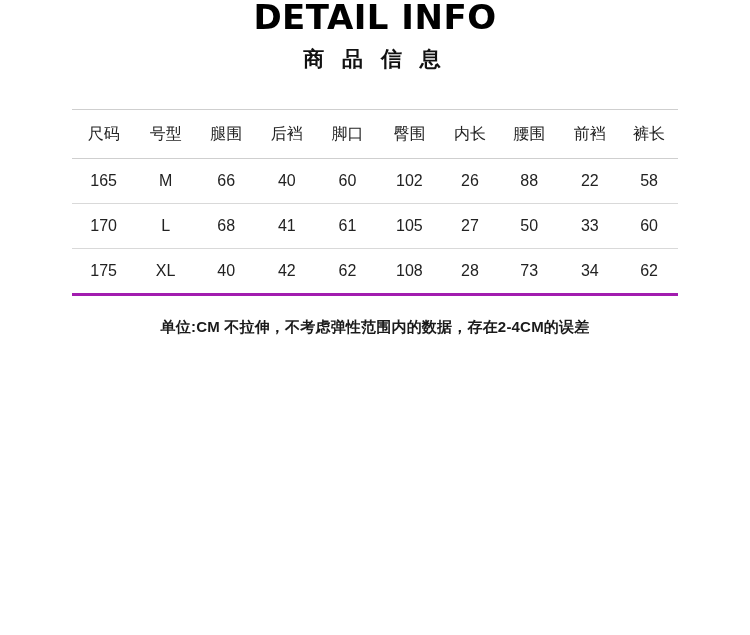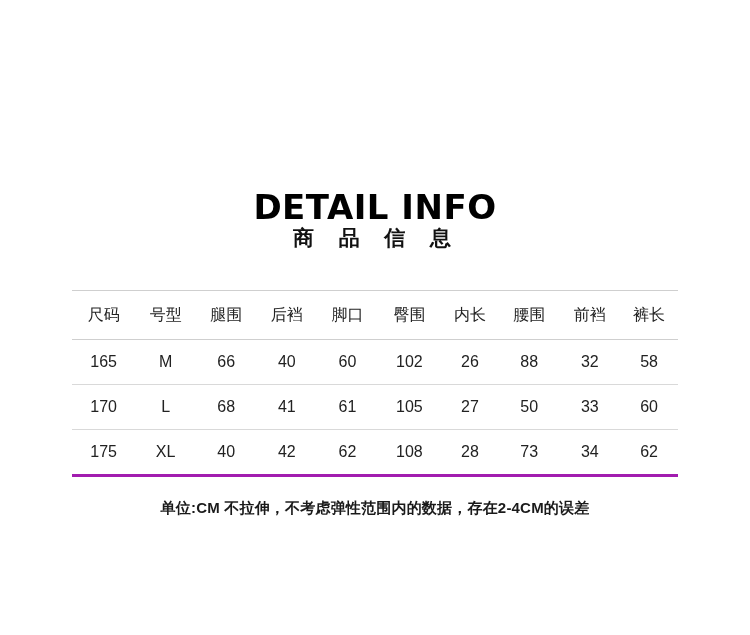--- a/index.html
+++ b/index.html
@@ -15,38 +15,36 @@
     overflow: hidden;
   }
   .page {
     position: relative;
     width: 750px;
     height: 635px;
     box-sizing: border-box;
   }
   .title-block {
     text-align: center;
-    padding-top: 190px;
   }
   .title-en {
     font-family: "DejaVu Sans", "Liberation Sans", sans-serif;
     font-size: 34px;
     font-weight: 900;
     letter-spacing: 0.5px;
     color: #000000;
     line-height: 1;
   }
   .title-cn {
-    margin-top: 5px;
+    margin-top: 14px;
     font-size: 21px;
     font-weight: 700;
     letter-spacing: 6px;
     color: #111111;
     line-height: 1;
-    font-family: Liberation Mono, monospace;
   }
   .table-wrap {
     margin: 40px auto 8px auto;
     width: 606px;
   }
   table.size-table {
     width: 100%;
     border-collapse: collapse;
     table-layout: fixed;
   }
@@ -132,21 +130,21 @@
       <tbody>
         <tr>
           <td>165</td>
           <td>M</td>
           <td>66</td>
           <td>40</td>
           <td>60</td>
           <td>102</td>
           <td>26</td>
           <td>88</td>
-          <td>32</td>
+          <td>22</td>
           <td>58</td>
         </tr>
         <tr>
           <td>170</td>
           <td>L</td>
           <td>68</td>
           <td>41</td>
           <td>61</td>
           <td>105</td>
           <td>27</td>

